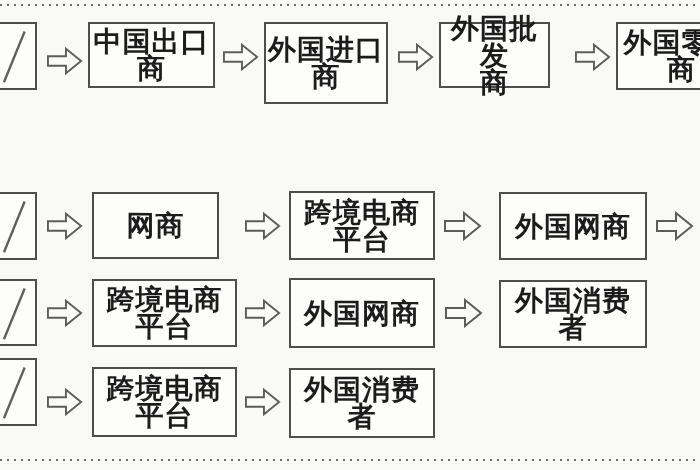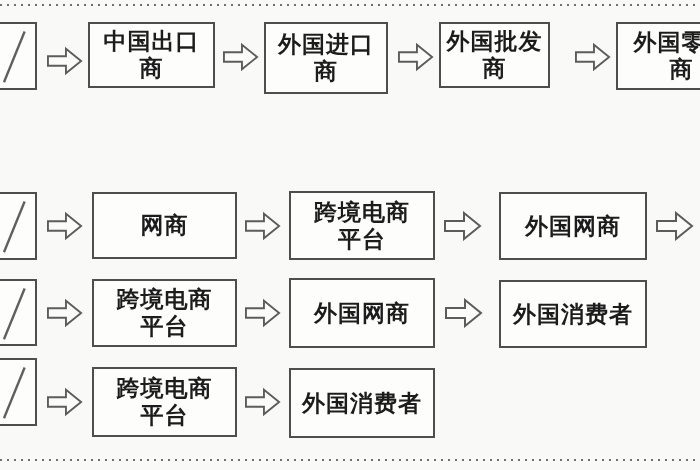--- a/index.html
+++ b/index.html
@@ -18,21 +18,21 @@
     position:absolute;
     box-sizing:border-box;
     border:2px solid #4e4e4e;
     background:#fdfdfc;
     display:flex;align-items:center;justify-content:center;
   }
   .node span{
     white-space:pre-line;
     text-align:center;
     font-weight:bold;
-    font-size:23px;
+    font-size:28px;
     line-height:27px;
     letter-spacing:1px;
     color:#1c1c1c;
   }
   .arrow{position:absolute;}
   .arrow svg{display:block;}
   .arrow polygon{fill:#fbfbfa;stroke:#5c5c5c;stroke-width:2;stroke-linejoin:miter;}
   .slash{position:absolute;inset:0;}
   .slash line{stroke:#5f5f5f;stroke-width:2.5;}
 </style>
@@ -56,21 +56,21 @@
   </div>
   <div class="node" style="left:88px;top:22px;width:127px;height:66px">
     <span>中国出口
 商</span>
   </div>
   <div class="arrow" style="left:223px;top:42px">
     <svg width="36" height="30" viewBox="0 0 38 30">
         <polygon points="1,10 20,10 20,2 36,15 20,28 20,20 1,20"></polygon>
       </svg>
   </div>
-  <div class="node" style="left:264px;top:22px;width:124px;height:72px">
+  <div class="node" style="left:264px;top:22px;width:124px;height:82px">
     <span>外国进口
 商</span>
   </div>
   <div class="arrow" style="left:398px;top:42px">
     <svg width="36" height="30" viewBox="0 0 38 30">
         <polygon points="1,10 20,10 20,2 36,15 20,28 20,20 1,20"></polygon>
       </svg>
   </div>
   <div class="node" style="left:439px;top:22px;width:111px;height:66px">
     <span>外国批发
@@ -89,21 +89,21 @@
   <div class="node" style="left:-30px;top:192px;width:67px;height:68px">
     <svg class="slash" viewBox="0 0 67 68">
         <line x1="56" y1="8" x2="34" y2="62"></line>
       </svg>
   </div>
   <div class="arrow" style="left:47px;top:211px">
     <svg width="36" height="30" viewBox="0 0 38 30">
         <polygon points="1,10 20,10 20,2 36,15 20,28 20,20 1,20"></polygon>
       </svg>
   </div>
-  <div class="node" style="left:92px;top:192px;width:145px;height:67px">
+  <div class="node" style="left:92px;top:192px;width:127px;height:67px">
     <span>网商</span>
   </div>
   <div class="arrow" style="left:245px;top:211px">
     <svg width="36" height="30" viewBox="0 0 38 30">
         <polygon points="1,10 20,10 20,2 36,15 20,28 20,20 1,20"></polygon>
       </svg>
   </div>
   <div class="node" style="left:289px;top:191px;width:146px;height:69px">
     <span>跨境电商
 平台</span>

